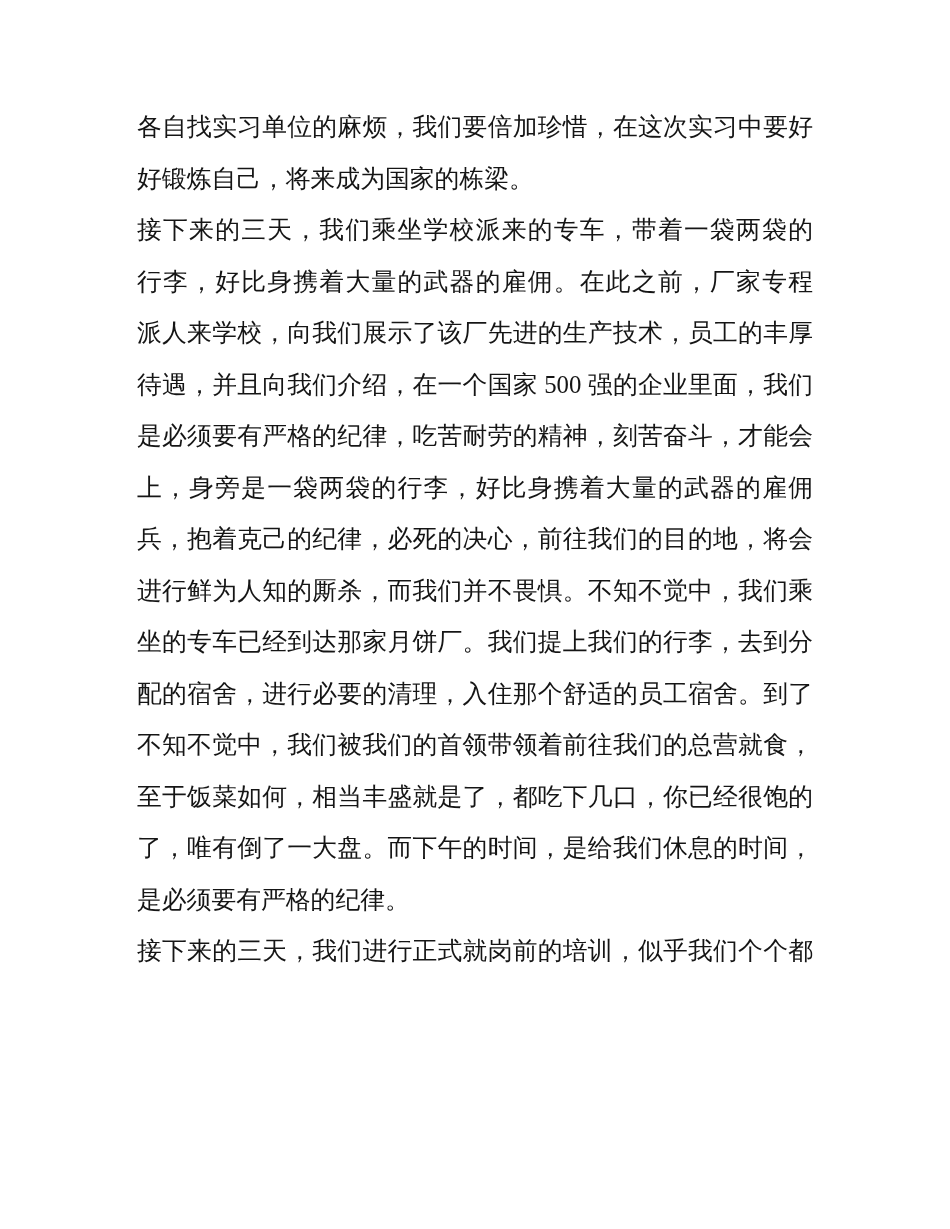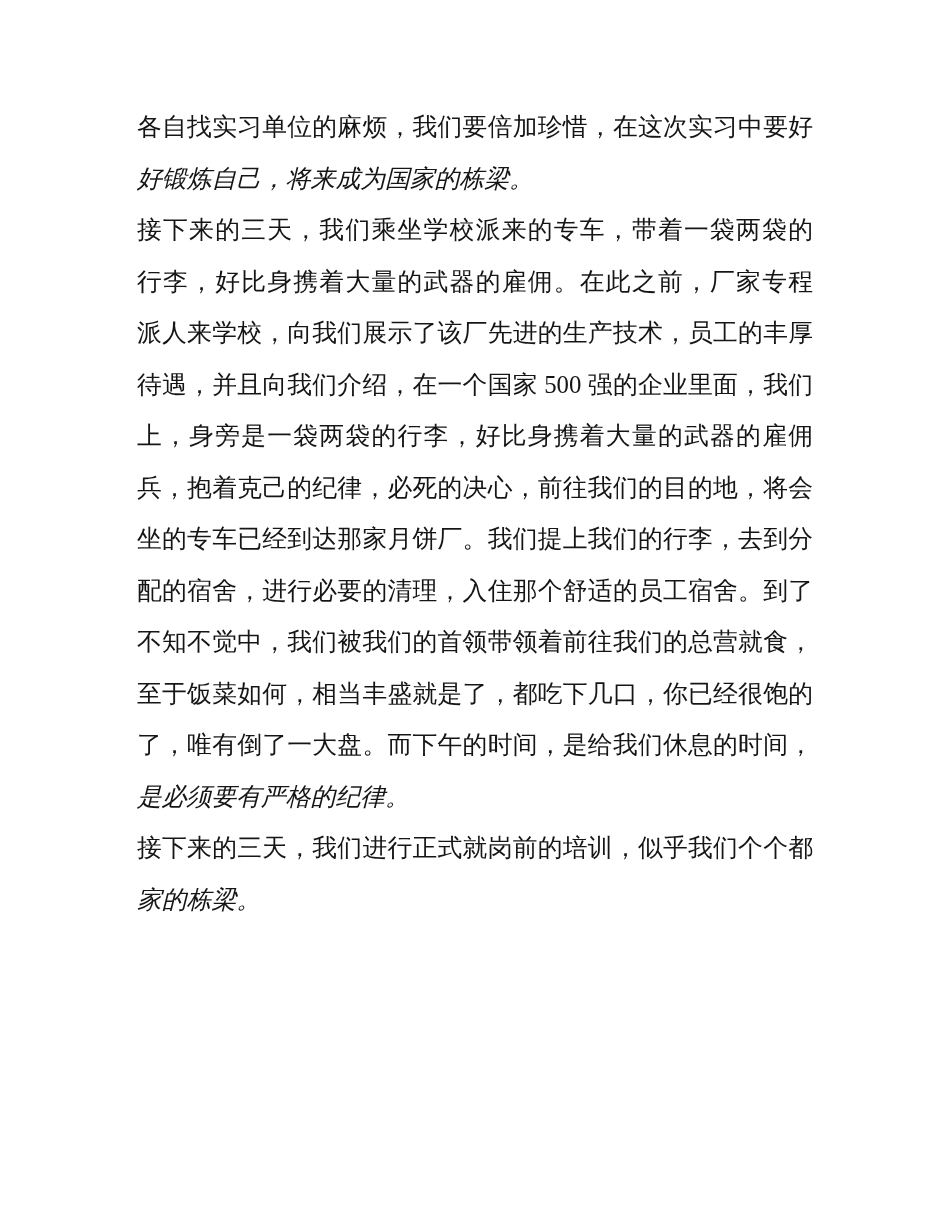--- a/index.html
+++ b/index.html
@@ -34,39 +34,40 @@
   }
   .line {
     height: 51.5px;
     line-height: 51.5px;
     text-align: justify;
     text-align-last: justify;
     overflow: hidden;
   }
   .line.last {
     text-align-last: left;
-    font-style: italic;
   }
 </style>
 </head>
 <body>
 
 <div class="page" style="background: rgb(255, 255, 255);">
   <div class="doc-body" style="color: rgb(21, 21, 21);">
       <div class="paragraph">
         <div class="line">各自找实习单位的麻烦，我们要倍加珍惜，在这次实习中要好</div>
         <div class="line last">好锻炼自己，将来成为国家的栋梁。</div>
       </div>
       <div class="paragraph">
         <div class="line">接下来的三天，我们乘坐学校派来的专车，带着一袋两袋的</div>
         <div class="line">行李，好比身携着大量的武器的雇佣。在此之前，厂家专程</div>
         <div class="line">派人来学校，向我们展示了该厂先进的生产技术，员工的丰厚</div>
         <div class="line">待遇，并且向我们介绍，在一个国家 500 强的企业里面，我们</div>
+        <div class="line">是必须要有严格的纪律，吃苦耐劳的精神，刻苦奋斗，才能会</div>
         <div class="line">上，身旁是一袋两袋的行李，好比身携着大量的武器的雇佣</div>
         <div class="line">兵，抱着克己的纪律，必死的决心，前往我们的目的地，将会</div>
+        <div class="line">进行鲜为人知的厮杀，而我们并不畏惧。不知不觉中，我们乘</div>
         <div class="line">坐的专车已经到达那家月饼厂。我们提上我们的行李，去到分</div>
         <div class="line">配的宿舍，进行必要的清理，入住那个舒适的员工宿舍。到了</div>
         <div class="line">不知不觉中，我们被我们的首领带领着前往我们的总营就食，</div>
         <div class="line">至于饭菜如何，相当丰盛就是了，都吃下几口，你已经很饱的</div>
         <div class="line">了，唯有倒了一大盘。而下午的时间，是给我们休息的时间，</div>
         <div class="line last">是必须要有严格的纪律。</div>
       </div>
       <div class="paragraph">
         <div class="line">接下来的三天，我们进行正式就岗前的培训，似乎我们个个都</div>
         <div class="line last">家的栋梁。</div>

